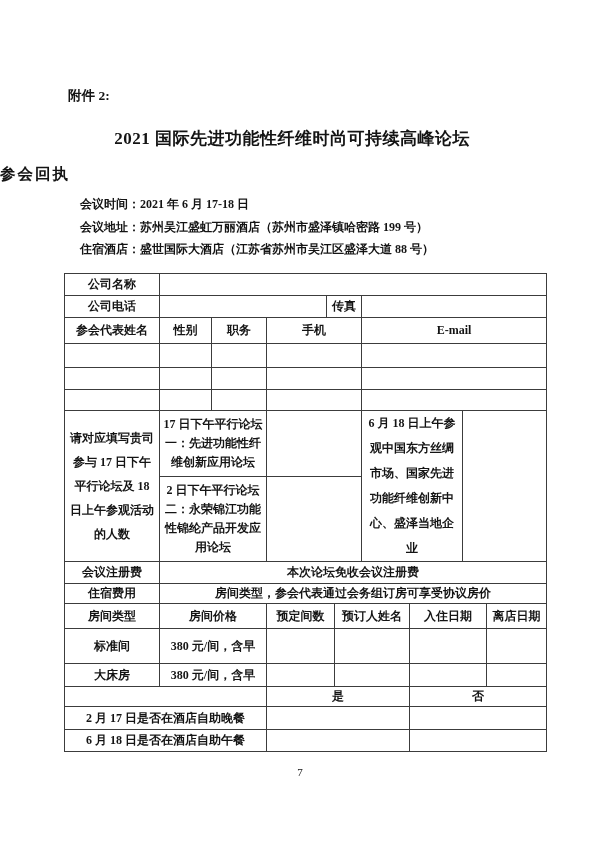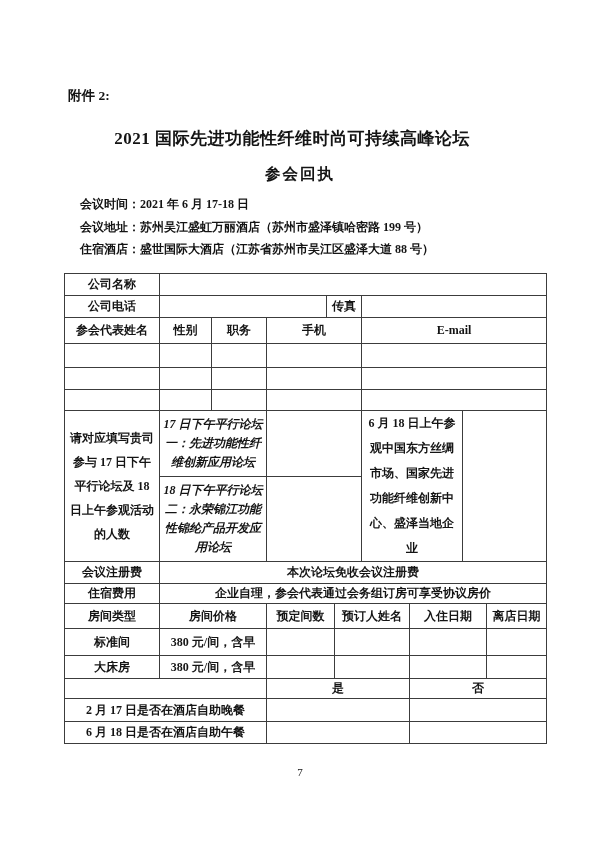--- a/index.html
+++ b/index.html
@@ -8,39 +8,39 @@
     width:600px;height:847px;
     margin:0 auto;
     background:#ffffff;
     font-family:"Liberation Serif","DejaVu Serif",serif;
     font-weight:bold;
     color:#141414;
     overflow:hidden;
   }
   .attach{position:absolute;left:68px;top:87px;font-size:13.5px;}
   .title{position:absolute;left:0;right:16px;top:127px;margin:0;text-align:center;font-size:17px;letter-spacing:0.5px;}
-  .subtitle{position:absolute;left:0;right:0;top:164px;margin:0;text-align:center;font-size:15.5px;letter-spacing:2px;}
+  .subtitle{position:absolute;left:0;right:0;top:164px;margin:0;text-align:left;font-size:15.5px;letter-spacing:2px;}
   .info{position:absolute;left:80px;top:193px;font-size:12px;line-height:22.5px;}
   table.form{
     position:absolute;left:64px;top:273px;
     width:482px;
     border-collapse:collapse;
     table-layout:fixed;
     font-size:12px;
   }
   table.form td{
     border:1px solid var(--border,#3c3c3c);
     padding:0 3px;
     vertical-align:middle;
     text-align:center;
     overflow:hidden;
   }
   td.lft{text-align:left;padding-left:7px;}
   td.instr{line-height:24px;padding:0 6px;}
-  td.forum{line-height:19px;padding:2px 4px;font-style:italic;}
+  td.forum{line-height:19px;padding:2px 4px;}
   td.visit{line-height:25px;padding:0 6px;margin-top:11px;}
   .pagenum{position:absolute;left:0;right:0;top:766px;text-align:center;font-size:11px;font-weight:normal;}
 </style>
 </head>
 <body>
 
 <div class="sheet" style="color: rgb(20, 20, 20); background: rgb(255, 255, 255);">
 
   <div class="attach">附件 2:</div>
   <h1 class="title">2021 国际先进功能性纤维时尚可持续高峰论坛</h1>
@@ -110,43 +110,43 @@
     </tr>
 
     <tr style="height:60px">
       <td rowspan="2" class="instr">请对应填写贵司参与 17 日下午平行论坛及 18 日上午参观活动的人数</td>
       <td colspan="2" class="forum">17 日下午平行论坛一：先进功能性纤维创新应用论坛</td>
       <td colspan="3"></td>
       <td colspan="2" rowspan="2" class="visit">6 月 18 日上午参观中国东方丝绸市场、国家先进功能纤维创新中心、盛泽当地企业</td>
       <td colspan="2" rowspan="2"></td>
     </tr>
     <tr style="height:76px">
-      <td colspan="2" class="forum">18 日下午平行论坛二：永荣锦江功能性锦纶产品开发应用论坛</td>
+      <td colspan="2" class="forum">2 日下午平行论坛二：永荣锦江功能性锦纶产品开发应用论坛</td>
       <td colspan="3"></td>
     </tr>
 
     <tr style="height:22px">
       <td>会议注册费</td>
       <td colspan="9" class="lft">本次论坛免收会议注册费</td>
     </tr>
     <tr style="height:20px">
       <td>住宿费用</td>
-      <td colspan="9" class="lft">企业自理，参会代表通过会务组订房可享受协议房价</td>
+      <td colspan="9" class="lft">房间类型，参会代表通过会务组订房可享受协议房价</td>
     </tr>
 
     <tr style="height:25px">
       <td>房间类型</td>
       <td colspan="2">房间价格</td>
       <td colspan="2">预定间数</td>
       <td colspan="2">预订人姓名</td>
       <td colspan="2">入住日期</td>
       <td>离店日期</td>
     </tr>
 
-    <tr style="height:27px">
+    <tr style="height:35px">
       <td>标准间</td>
       <td colspan="2">380 元/间，含早</td>
       <td colspan="2"></td>
       <td colspan="2"></td>
       <td colspan="2"></td>
       <td></td>
     </tr>
     <tr style="height:23px">
       <td>大床房</td>
       <td colspan="2">380 元/间，含早</td>

